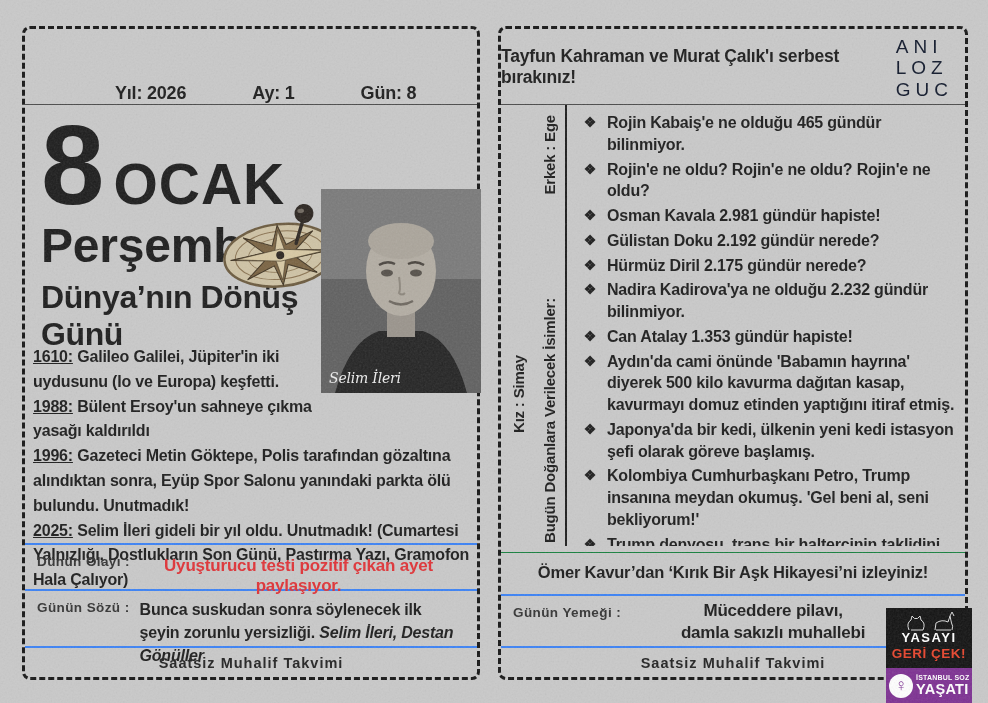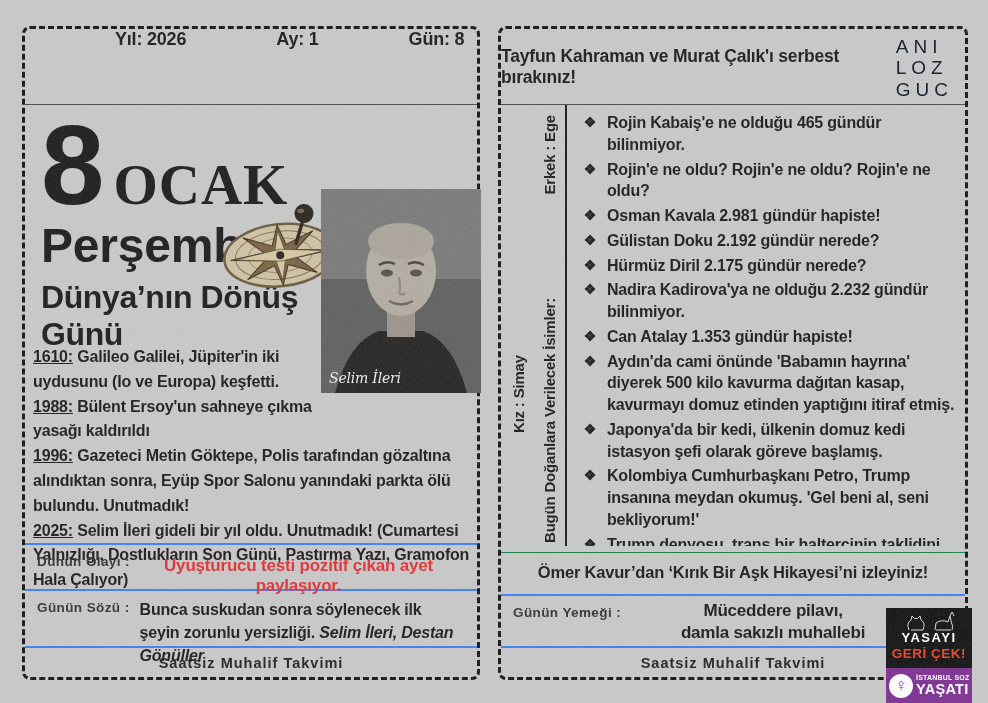--- a/index.html
+++ b/index.html
@@ -8,32 +8,32 @@
     position:relative; background:#c9c9c9; overflow:hidden;
     font-family:"Liberation Sans", sans-serif; color:#1c1c1c;
     letter-spacing:-0.2px;
   }
   .noise { position:absolute; left:0; top:0; z-index:20; pointer-events:none; }
   .panel { position:absolute; border:3px dashed #151515; border-radius:8px; z-index:2; }
   #left-panel  { left:22px;  top:26px; width:458px; height:654px; }
   #right-panel { left:498px; top:26px; width:470px; height:654px; }
 
   .panel-header { height:76px; border-bottom:1px solid #4a4a4a; position:relative; }
-  .lp-header { display:flex; align-items:flex-start; padding-left:90px; gap:90px;
+  .lp-header { display:flex; align-items:flex-end; padding-left:90px; gap:66px;
                font-size:18px; font-weight:bold; }
   .rp-header { display:flex; align-items:center; justify-content:center;
                font-size:17.5px; font-weight:bold; padding-right:66px; }
   .watermark { position:absolute; right:12px; top:7px; color:#0f172a; font-weight:normal;
                font-size:19px; line-height:1.13; letter-spacing:5px; }
 
   
   .date-block { position:absolute; left:16px; top:92px; width:300px; }
   .date-row { display:flex; align-items:baseline; gap:12px; }
   .day-num { font-size:114px; font-weight:800; line-height:0.78; letter-spacing:-3px; }
-  .month-name { font-size:57px; font-weight:800; letter-spacing:1px;font-family:Liberation Serif, serif; }
+  .month-name { font-size:57px; font-weight:800; letter-spacing:1px; }
   .weekday { font-size:48px; font-weight:800; line-height:1.05; margin-top:4px; }
   .special-day { font-size:32px; font-weight:800; margin-top:8px; letter-spacing:-0.4px; }
 
   .compass { position:absolute; left:192px; top:166px; width:130px; height:110px; }
   .photo { position:absolute; left:296px; top:160px; width:160px; height:204px; }
 
   .events { position:absolute; left:8px; top:288px; width:446px;
             font-size:16px; font-weight:bold; line-height:1.55;margin-top:28px; }
   .photo-spacer { float:right; width:158px; height:78px; }
   .ev-year { text-decoration:underline; }
@@ -230,21 +230,21 @@
     <li class="news-item">
         <span class="bullet">❖</span>
         <span class="news-text">Can Atalay 1.353 gündür hapiste!</span>
       </li>
     <li class="news-item">
         <span class="bullet">❖</span>
         <span class="news-text">Aydın'da cami önünde 'Babamın hayrına' diyerek 500 kilo kavurma dağıtan kasap, kavurmayı domuz etinden yaptığını itiraf etmiş.</span>
       </li>
     <li class="news-item">
         <span class="bullet">❖</span>
-        <span class="news-text">Japonya'da bir kedi, ülkenin domuz kedi istasyon şefi olarak göreve başlamış.</span>
+        <span class="news-text">Japonya'da bir kedi, ülkenin yeni kedi istasyon şefi olarak göreve başlamış.</span>
       </li>
     <li class="news-item">
         <span class="bullet">❖</span>
         <span class="news-text">Kolombiya Cumhurbaşkanı Petro, Trump insanına meydan okumuş. 'Gel beni al, seni bekliyorum!'</span>
       </li>
     <li class="news-item">
         <span class="bullet">❖</span>
         <span class="news-text">Trump denyosu, trans bir haltercinin taklidini yapmış.</span>
       </li>
 

